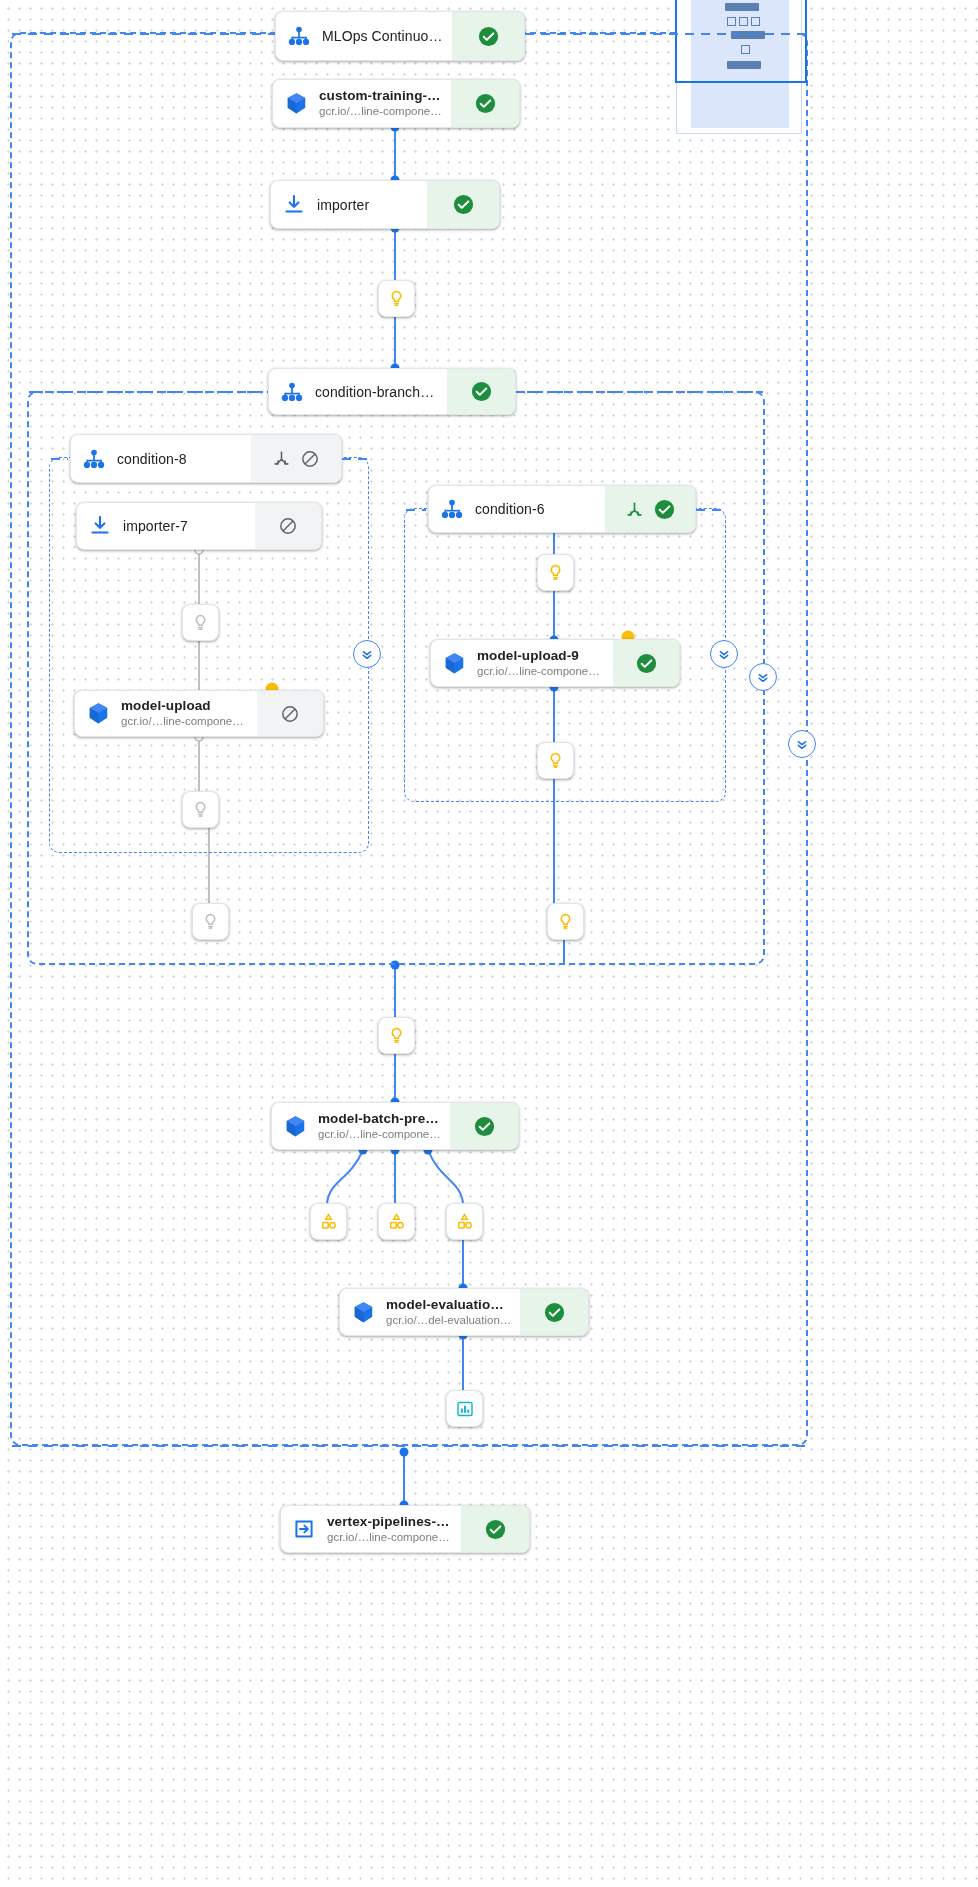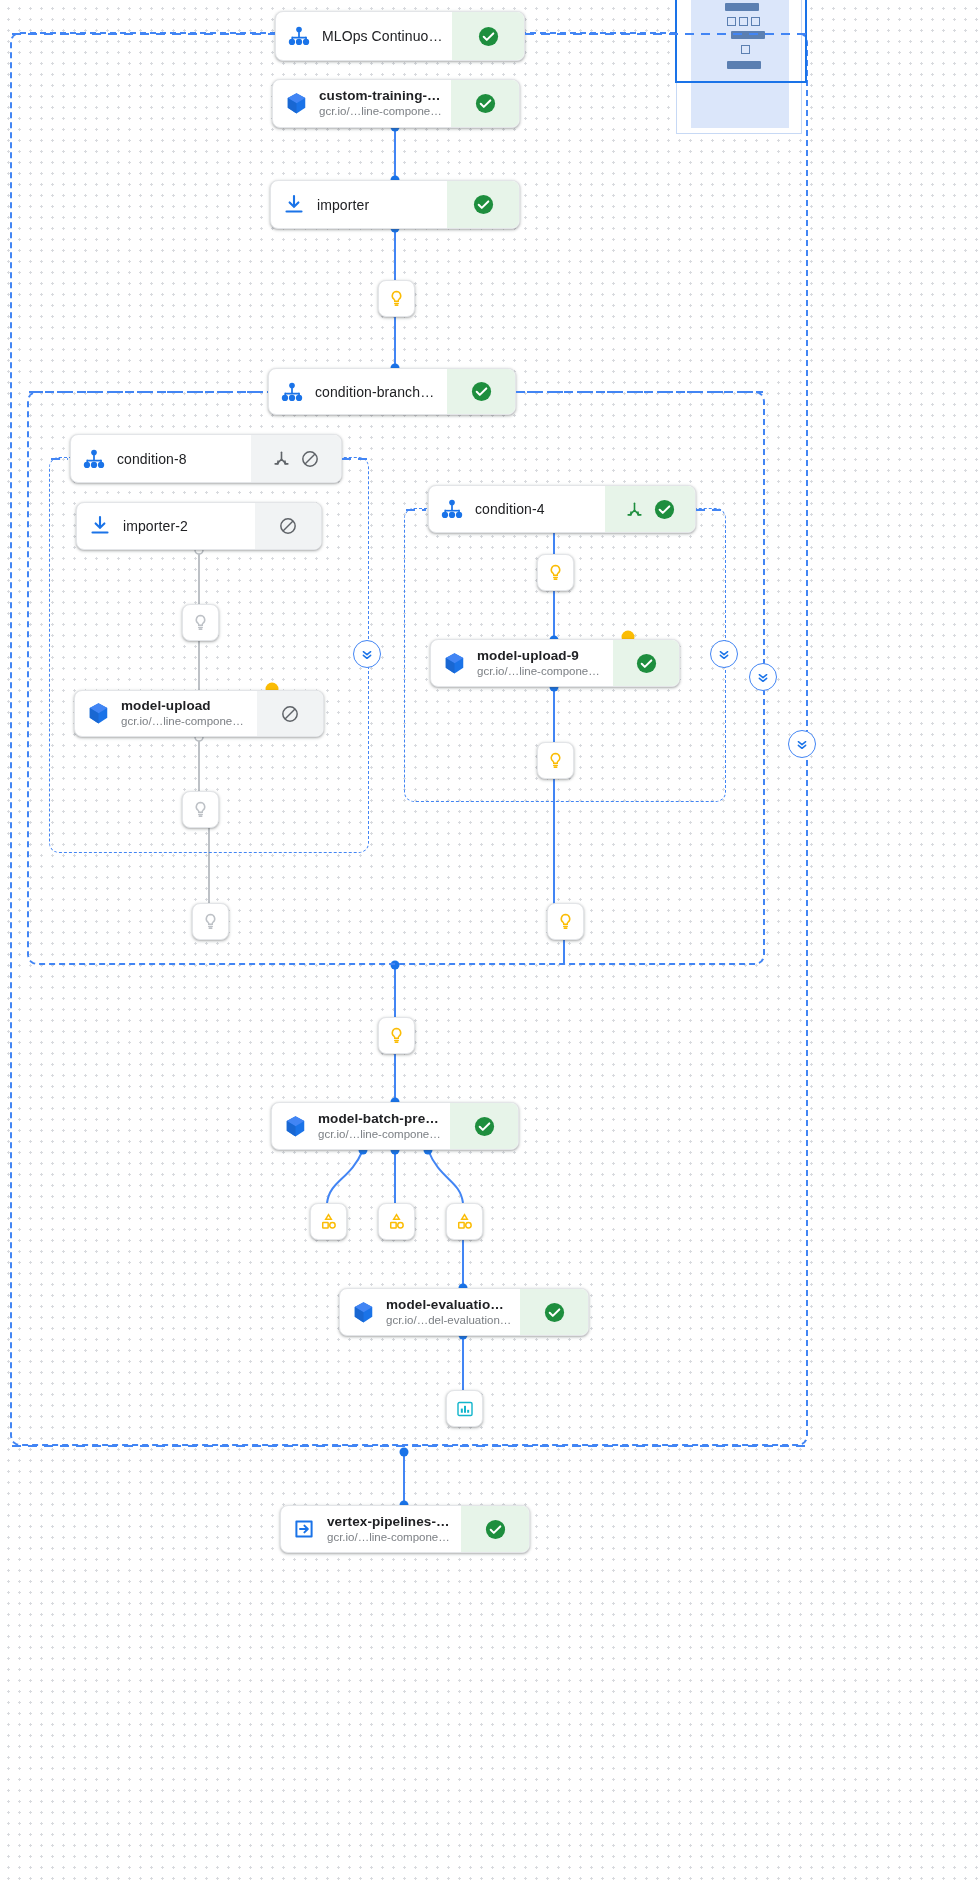--- a/index.html
+++ b/index.html
@@ -227,21 +227,21 @@
     <div class="sub">gcr.io/…line-components:2.6.0</div>
   </div>
   <div class="statusbox ok" style="width:48px;">
     <svg width="23" height="23" viewBox="0 0 24 24">
         <circle cx="12" cy="12" r="10" fill="#1e8e3e"></circle>
         <path d="M7 12.3l3.2 3.2L17 8.8" stroke="#fff" stroke-width="2.1" fill="none" stroke-linecap="round" stroke-linejoin="round"></path>
       </svg>
   </div>
 </div>
 
-<div class="node solo" style="left:270px;top:180px;width:250px;height:49px;">
+<div class="node solo" style="left:270px;top:180px;width:230px;height:49px;">
   <div class="ico">
     <svg width="24" height="24" viewBox="0 0 24 24" fill="none" stroke="#1a73e8" stroke-width="2.1" stroke-linecap="round">
         <path d="M12 3v10"></path>
         <path d="M7.6 9.4L12 13.8l4.4-4.4"></path>
         <path d="M4.5 18.5h15"></path>
       </svg>
   </div>
   <div class="body">
     <div class="title">importer</div>
   </div>
@@ -317,21 +317,21 @@
 
 <div class="node solo" style="left:76px;top:502px;width:246px;height:48px;">
   <div class="ico">
     <svg width="24" height="24" viewBox="0 0 24 24" fill="none" stroke="#1a73e8" stroke-width="2.1" stroke-linecap="round">
         <path d="M12 3v10"></path>
         <path d="M7.6 9.4L12 13.8l4.4-4.4"></path>
         <path d="M4.5 18.5h15"></path>
       </svg>
   </div>
   <div class="body">
-    <div class="title">importer-2</div>
+    <div class="title">importer-7</div>
   </div>
   <div class="statusbox grey" style="width:46px;">
     <svg width="20" height="20" viewBox="0 0 24 24" fill="none" stroke="#5f6368" stroke-width="1.8">
         <circle cx="12" cy="12" r="8.6"></circle>
         <line x1="6" y1="18" x2="18" y2="6"></line>
       </svg>
   </div>
 </div>
 
 <div class="pill" style="left:182px;top:604px;">
@@ -383,21 +383,21 @@
           <circle cx="5.5" cy="17.5" r="2.9"></circle>
           <circle cx="12" cy="17.5" r="2.9"></circle>
           <circle cx="18.5" cy="17.5" r="2.9"></circle>
           <path d="M11.2 6h1.6v7h-1.6z"></path>
           <path d="M5.5 12.8h13v1.5h-13z"></path>
           <path d="M5 12.8h1.5v3H5zM17.8 12.8h1.5v3h-1.5z"></path>
         </g>
       </svg>
   </div>
   <div class="body">
-    <div class="title">condition-4</div>
+    <div class="title">condition-6</div>
   </div>
   <div class="statusbox ok" style="width:70px;">
     <svg width="19" height="19" viewBox="0 0 24 24" fill="none" stroke="#1e8e3e" stroke-width="2" stroke-linecap="round" stroke-linejoin="round">
         <path d="M12 4v9"></path>
         <path d="M12 13l-5.5 5.5M12 13l5.5 5.5"></path>
         <path d="M4 18.8h3.6v-3.6M20 18.8h-3.6v-3.6"></path>
       </svg>
     <svg width="23" height="23" viewBox="0 0 24 24">
         <circle cx="12" cy="12" r="10" fill="#1e8e3e"></circle>
         <path d="M7 12.3l3.2 3.2L17 8.8" stroke="#fff" stroke-width="2.1" fill="none" stroke-linecap="round" stroke-linejoin="round"></path>

